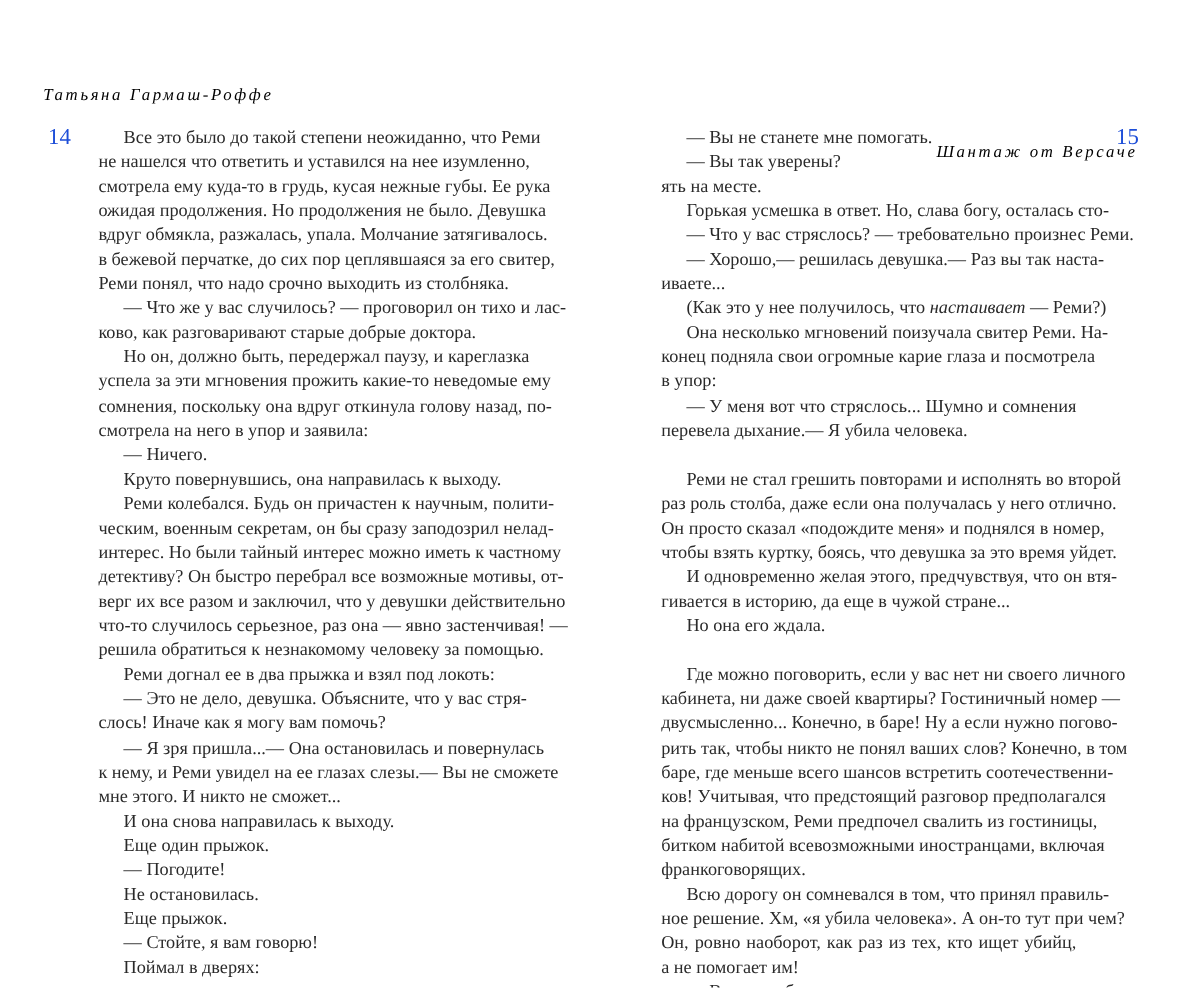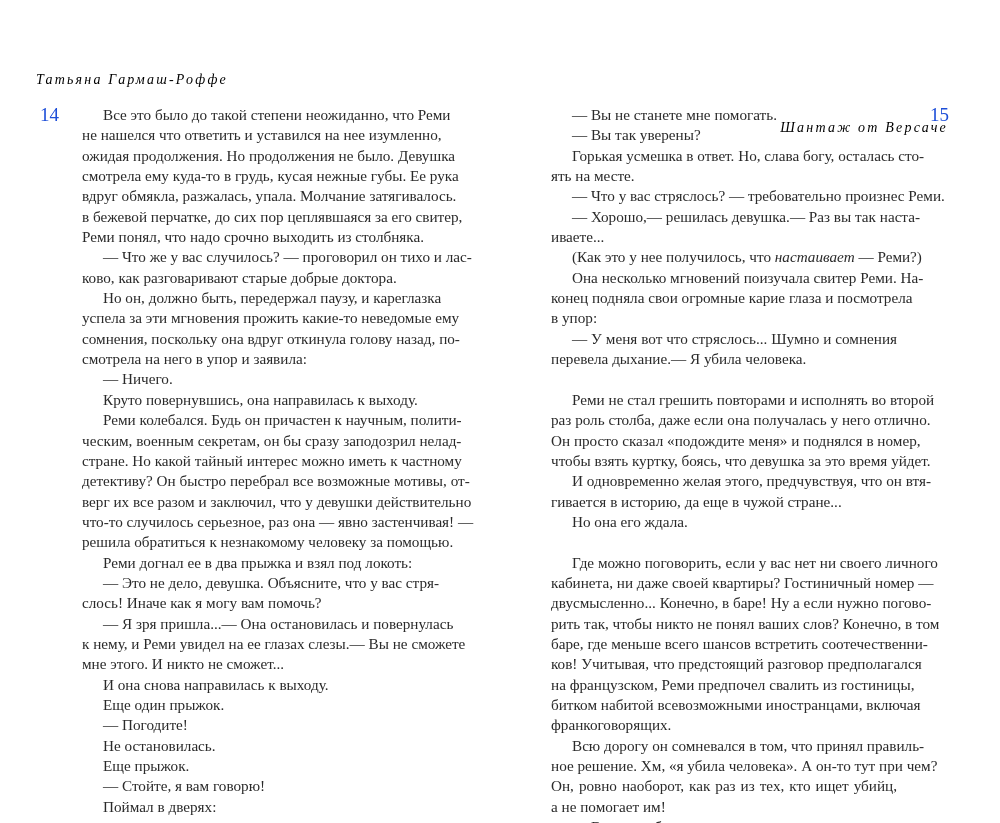--- a/index.html
+++ b/index.html
@@ -27,36 +27,36 @@
 
 <div>
   <div class="running-head rh-left">Татьяна Гармаш-Роффе</div>
   <div class="running-head rh-right">Шантаж от Версаче</div>
   <div class="page-num pn-left">14</div>
   <div class="page-num pn-right">15</div>
 
   <div class="textblock tb-left" id="tb-left">
       <span class="ln indent">Все это было до такой степени неожиданно, что Реми</span>
       <span class="ln">не нашелся что ответить и уставился на нее изумленно,</span>
+      <span class="ln">смотрела ему куда-то в грудь, кусая нежные губы. Ее рука</span>
       <span class="ln">ожидая продолжения. Но продолжения не было. Девушка</span>
-      <span class="ln">смотрела ему куда-то в грудь, кусая нежные губы. Ее рука</span>
       <span class="ln">вдруг обмякла, разжалась, упала. Молчание затягивалось.</span>
       <span class="ln">в бежевой перчатке, до сих пор цеплявшаяся за его свитер,</span>
       <span class="ln last">Реми понял, что надо срочно выходить из столбняка.</span>
       <span class="ln indent">— Что же у вас случилось? — проговорил он тихо и лас-</span>
       <span class="ln last">ково, как разговаривают старые добрые доктора.</span>
       <span class="ln indent">Но он, должно быть, передержал паузу, и кареглазка</span>
       <span class="ln">успела за эти мгновения прожить какие-то неведомые ему</span>
       <span class="ln">сомнения, поскольку она вдруг откинула голову назад, по-</span>
       <span class="ln last">смотрела на него в упор и заявила:</span>
       <span class="ln indent last">— Ничего.</span>
       <span class="ln indent last">Круто повернувшись, она направилась к выходу.</span>
       <span class="ln indent">Реми колебался. Будь он причастен к научным, полити-</span>
       <span class="ln">ческим, военным секретам, он бы сразу заподозрил нелад-</span>
-      <span class="ln">стране. Но какой тайный интерес можно иметь к частному</span>
+      <span class="ln">интерес. Но были тайный интерес можно иметь к частному</span>
       <span class="ln">детективу? Он быстро перебрал все возможные мотивы, от-</span>
       <span class="ln">верг их все разом и заключил, что у девушки действительно</span>
       <span class="ln">что-то случилось серьезное, раз она — явно застенчивая! —</span>
       <span class="ln last">решила обратиться к незнакомому человеку за помощью.</span>
       <span class="ln indent last">Реми догнал ее в два прыжка и взял под локоть:</span>
       <span class="ln indent">— Это не дело, девушка. Объясните, что у вас стря-</span>
       <span class="ln last">слось! Иначе как я могу вам помочь?</span>
       <span class="ln indent">— Я зря пришла...— Она остановилась и повернулась</span>
       <span class="ln">к нему, и Реми увидел на ее глазах слезы.— Вы не сможете</span>
       <span class="ln last">мне этого. И никто не сможет...</span>
@@ -64,22 +64,22 @@
       <span class="ln indent last">Еще один прыжок.</span>
       <span class="ln indent last">— Погодите!</span>
       <span class="ln indent last">Не остановилась.</span>
       <span class="ln indent last">Еще прыжок.</span>
       <span class="ln indent last">— Стойте, я вам говорю!</span>
       <span class="ln indent last">Поймал в дверях:</span>
     </div>
   <div class="textblock tb-right" id="tb-right">
       <span class="ln indent last">— Вы не станете мне помогать.</span>
       <span class="ln indent last">— Вы так уверены?</span>
+      <span class="ln last">ять на месте.</span>
       <span class="ln indent">Горькая усмешка в ответ. Но, слава богу, осталась сто-</span>
-      <span class="ln last">ять на месте.</span>
       <span class="ln indent last">— Что у вас стряслось? — требовательно произнес Реми.</span>
       <span class="ln indent">— Хорошо,— решилась девушка.— Раз вы так наста-</span>
       <span class="ln last">иваете...</span>
       <span class="ln indent last">(Как это у нее получилось, что <i>настаивает</i> — Реми?)</span>
       <span class="ln indent">Она несколько мгновений поизучала свитер Реми. На-</span>
       <span class="ln">конец подняла свои огромные карие глаза и посмотрела</span>
       <span class="ln last">в упор:</span>
       <span class="ln indent">— У меня вот что стряслось... Шумно и сомнения</span>
       <span class="ln last">перевела дыхание.— Я убила человека.</span>
       <span class="ln last blank">&nbsp;</span>

